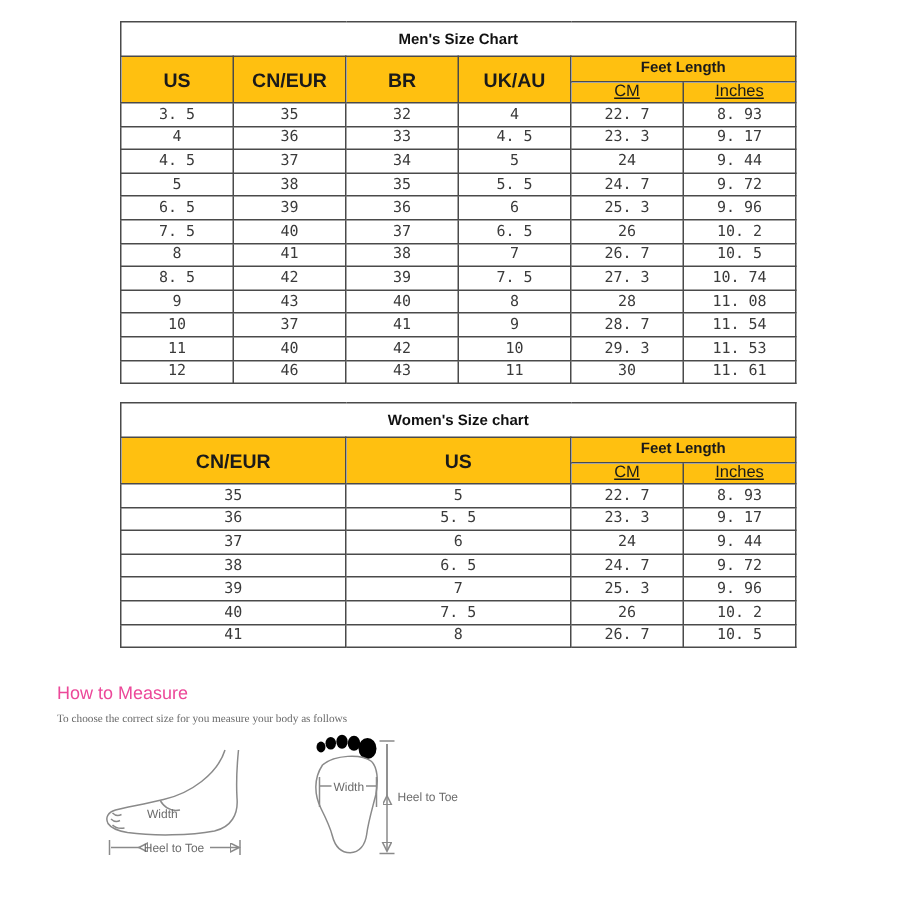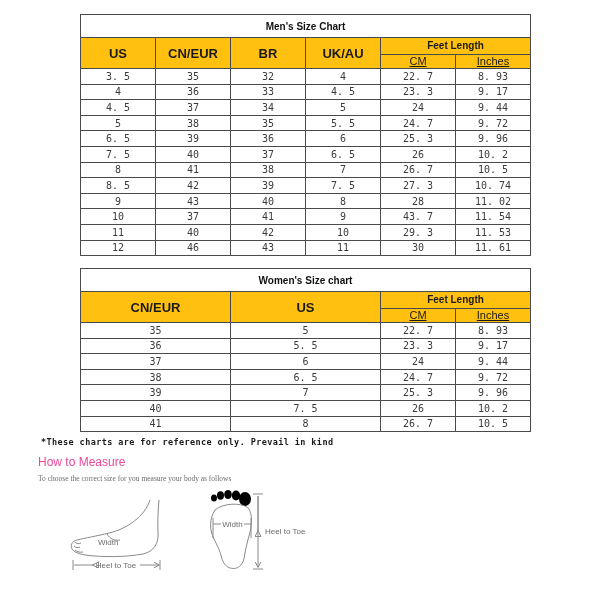--- a/index.html
+++ b/index.html
@@ -130,28 +130,28 @@
           <td class="cell">7. 5</td>
           <td class="cell">27. 3</td>
           <td class="cell">10. 74</td>
         </tr>
         <tr>
           <td class="cell">9</td>
           <td class="cell">43</td>
           <td class="cell">40</td>
           <td class="cell">8</td>
           <td class="cell">28</td>
-          <td class="cell">11. 02</td>
+          <td class="cell">11. 08</td>
         </tr>
         <tr>
           <td class="cell">10</td>
           <td class="cell">37</td>
           <td class="cell">41</td>
           <td class="cell">9</td>
-          <td class="cell">43. 7</td>
+          <td class="cell">28. 7</td>
           <td class="cell">11. 54</td>
         </tr>
         <tr>
           <td class="cell">11</td>
           <td class="cell">40</td>
           <td class="cell">42</td>
           <td class="cell">10</td>
           <td class="cell">29. 3</td>
           <td class="cell">11. 53</td>
         </tr>
@@ -226,21 +226,20 @@
         </tr>
         <tr>
           <td class="cell">41</td>
           <td class="cell">8</td>
           <td class="cell">26. 7</td>
           <td class="cell">10. 5</td>
         </tr>
       </tbody>
   </table>
 
-  <div id="disclaimer">*These charts are for reference only. Prevail in kind</div>
   <div id="how-title">How to Measure</div>
   <div id="how-sub">To choose the correct size for you measure your body as follows</div>
 
   <svg id="foot-svg" width="260" height="90" viewBox="0 0 260 90">
     <defs>
       <marker id="ah" markerWidth="7" markerHeight="7" refX="5.5" refY="3" orient="auto">
         <path d="M0,0 L6,3 L0,6 Z" fill="#8a8a8a" stroke="none"></path>
       </marker>
     </defs>
 

